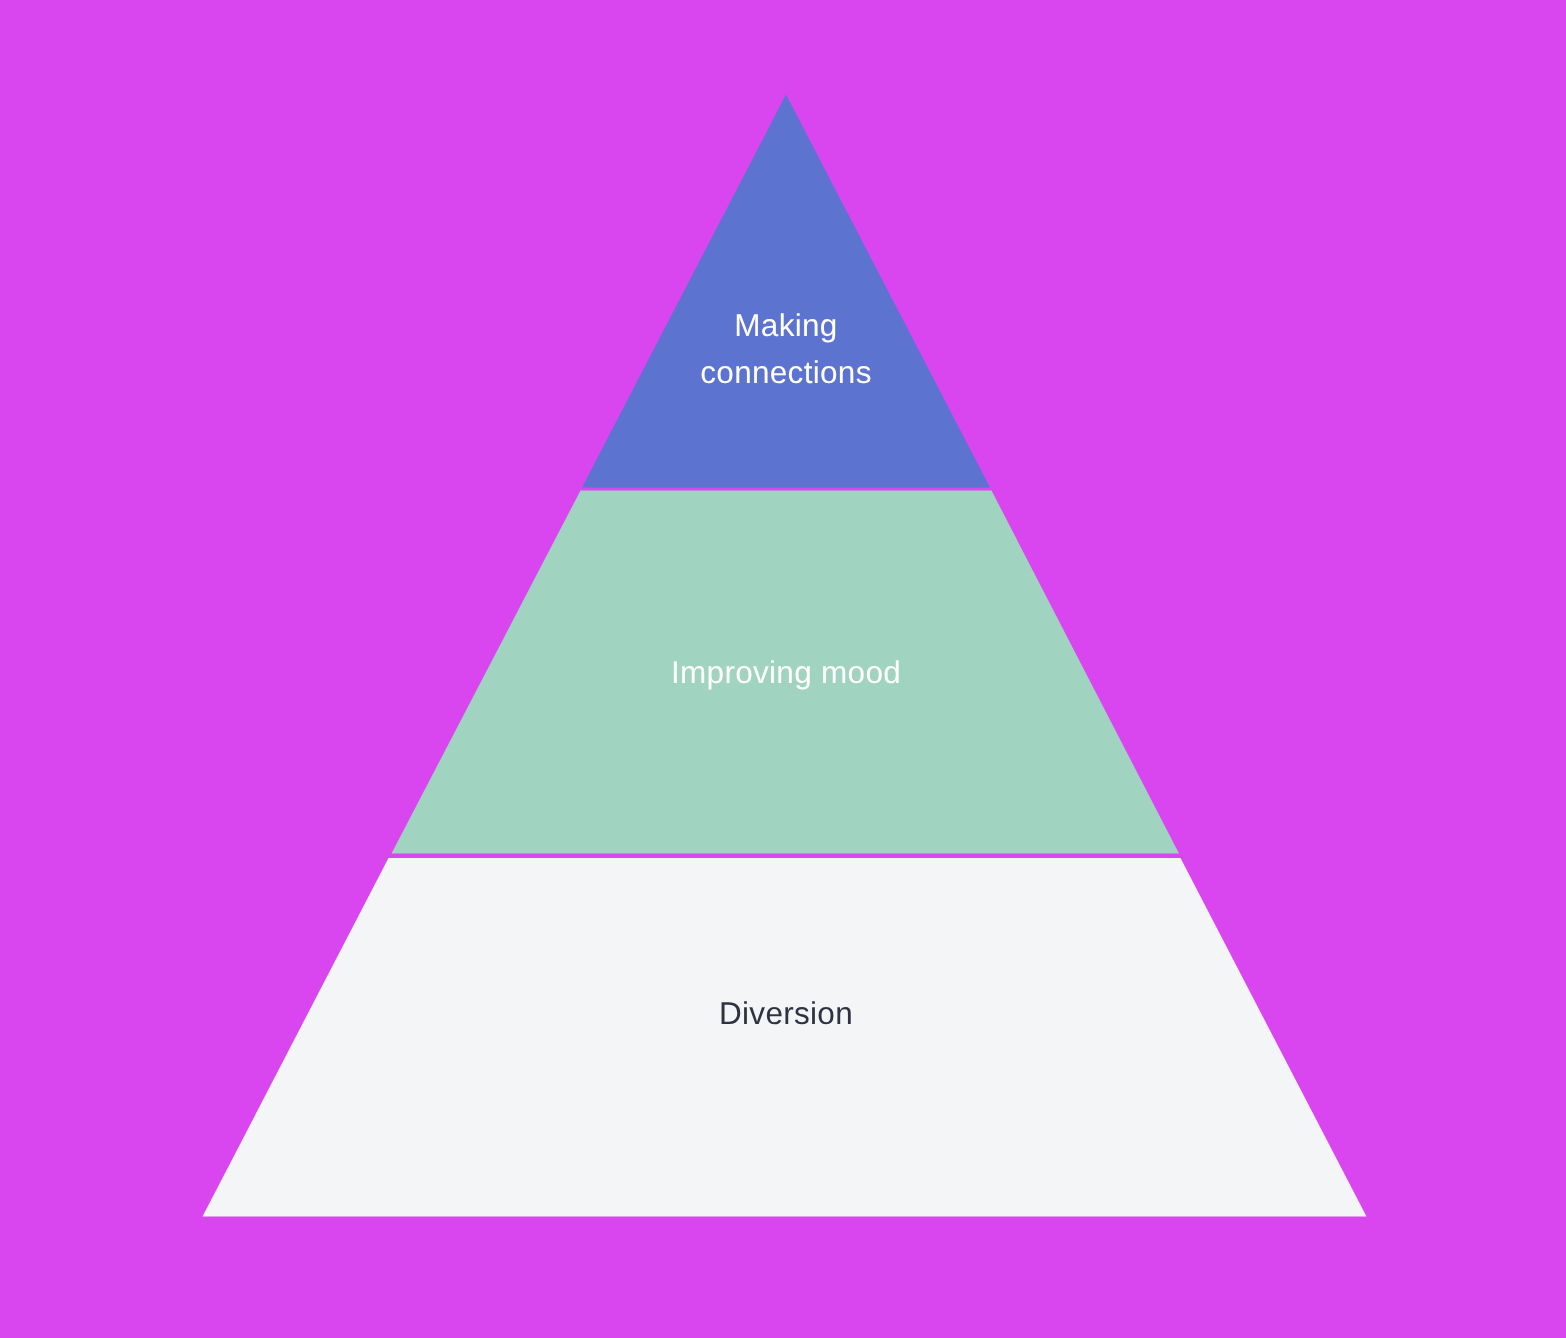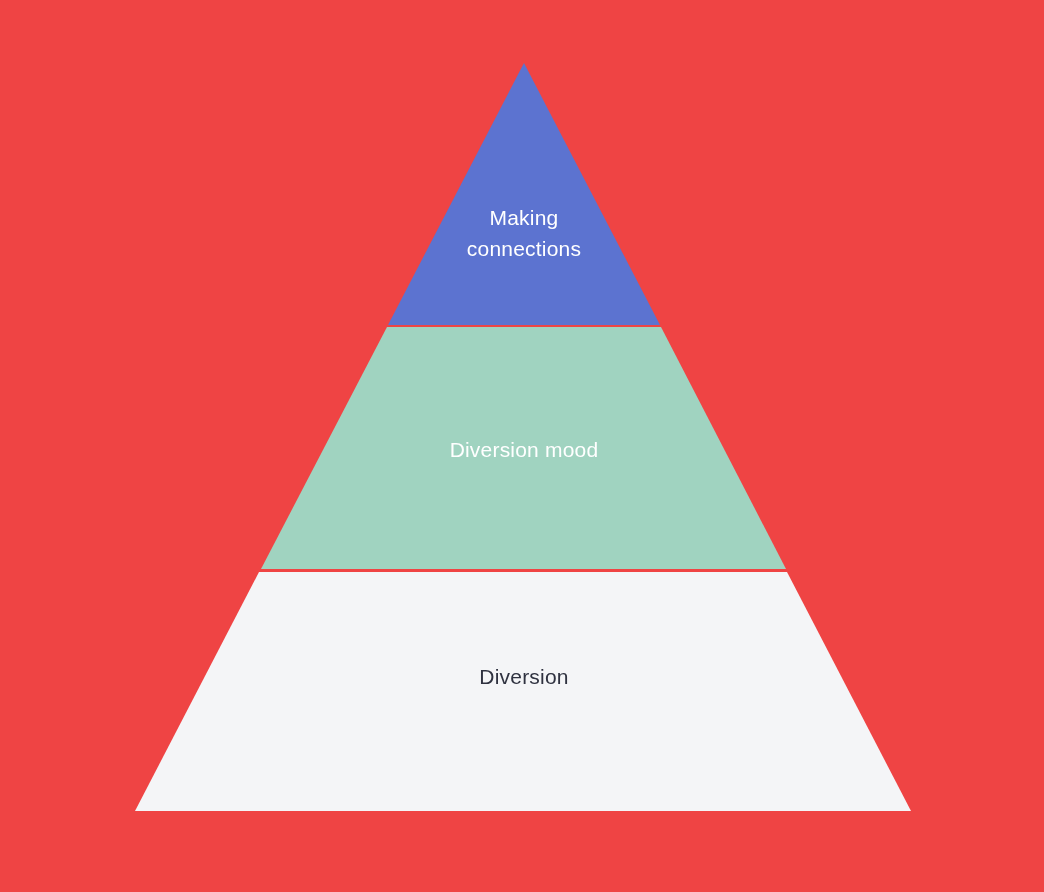--- a/index.html
+++ b/index.html
@@ -44,27 +44,27 @@
     width: 400px;
   }
   .label-bottom {
     top: 676px;
     width: 400px;
   }
 </style>
 </head>
 <body>
 
-<div class="canvas" style="background: #ef4444;">
+<div class="canvas" style="background: #d946ef;">
 
   <svg class="pyramid-svg" viewBox="0 0 1044 892" xmlns="http://www.w3.org/2000/svg">
     <polygon points="524,63 660,325 388,325" fill="#5C73D0"></polygon>
     <polygon points="387,327 661,327 786,569 261,569" fill="#A0D3C0"></polygon>
     <polygon points="259,572 787,572 911,811 135,811" fill="#F4F5F7"></polygon>
   </svg>
 
   <div class="level-label label-top" style="color: rgb(255, 255, 255);">Making connections</div>
 
-  <div class="level-label label-middle" style="color: rgb(255, 255, 255);">Diversion mood</div>
+  <div class="level-label label-middle" style="color: rgb(255, 255, 255);">Improving mood</div>
 
   <div class="level-label label-bottom" style="color: rgb(47, 50, 64);">Diversion</div>
 
 </div>
 
 </body></html>

